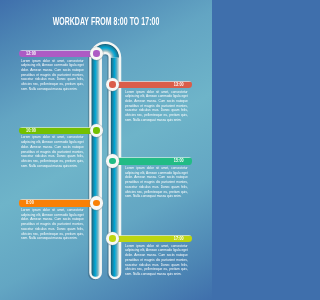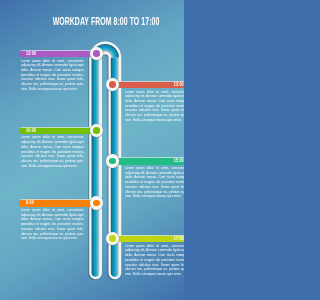--- a/index.html
+++ b/index.html
@@ -1,21 +1,21 @@
 <!DOCTYPE html>
 <html><head>
 <meta charset="utf-8">
 <title>Workday Timeline</title>
 <style>
   html,body{margin:0;padding:0;background:#3f6fac;}
   body{width:212px;height:300px;overflow:hidden;
        font-family:"Liberation Sans",sans-serif;
        -webkit-font-smoothing:antialiased;}
 
-  #stage{position:relative;width:184px;height:300px;overflow:hidden;
+  #stage{position:relative;width:212px;height:300px;overflow:hidden;
     background:linear-gradient(152deg,#3f6fac 0%,#4c85b4 11%,#63a5c3 30%,#6eb4c9 50%,#63a6c3 70%,#4c85b4 89%,#3f6fac 100%);
   }
 
   #title{position:absolute;left:0;top:17.4px;width:212px;text-align:center;
     color:#ffffff;font-weight:bold;font-size:10.2px;line-height:10.2px;
     letter-spacing:0.1px;white-space:nowrap;
     transform:scaleX(0.68);transform-origin:106px 0;}
 
   svg#tube{position:absolute;left:0;top:0;width:212px;height:300px;}
 

